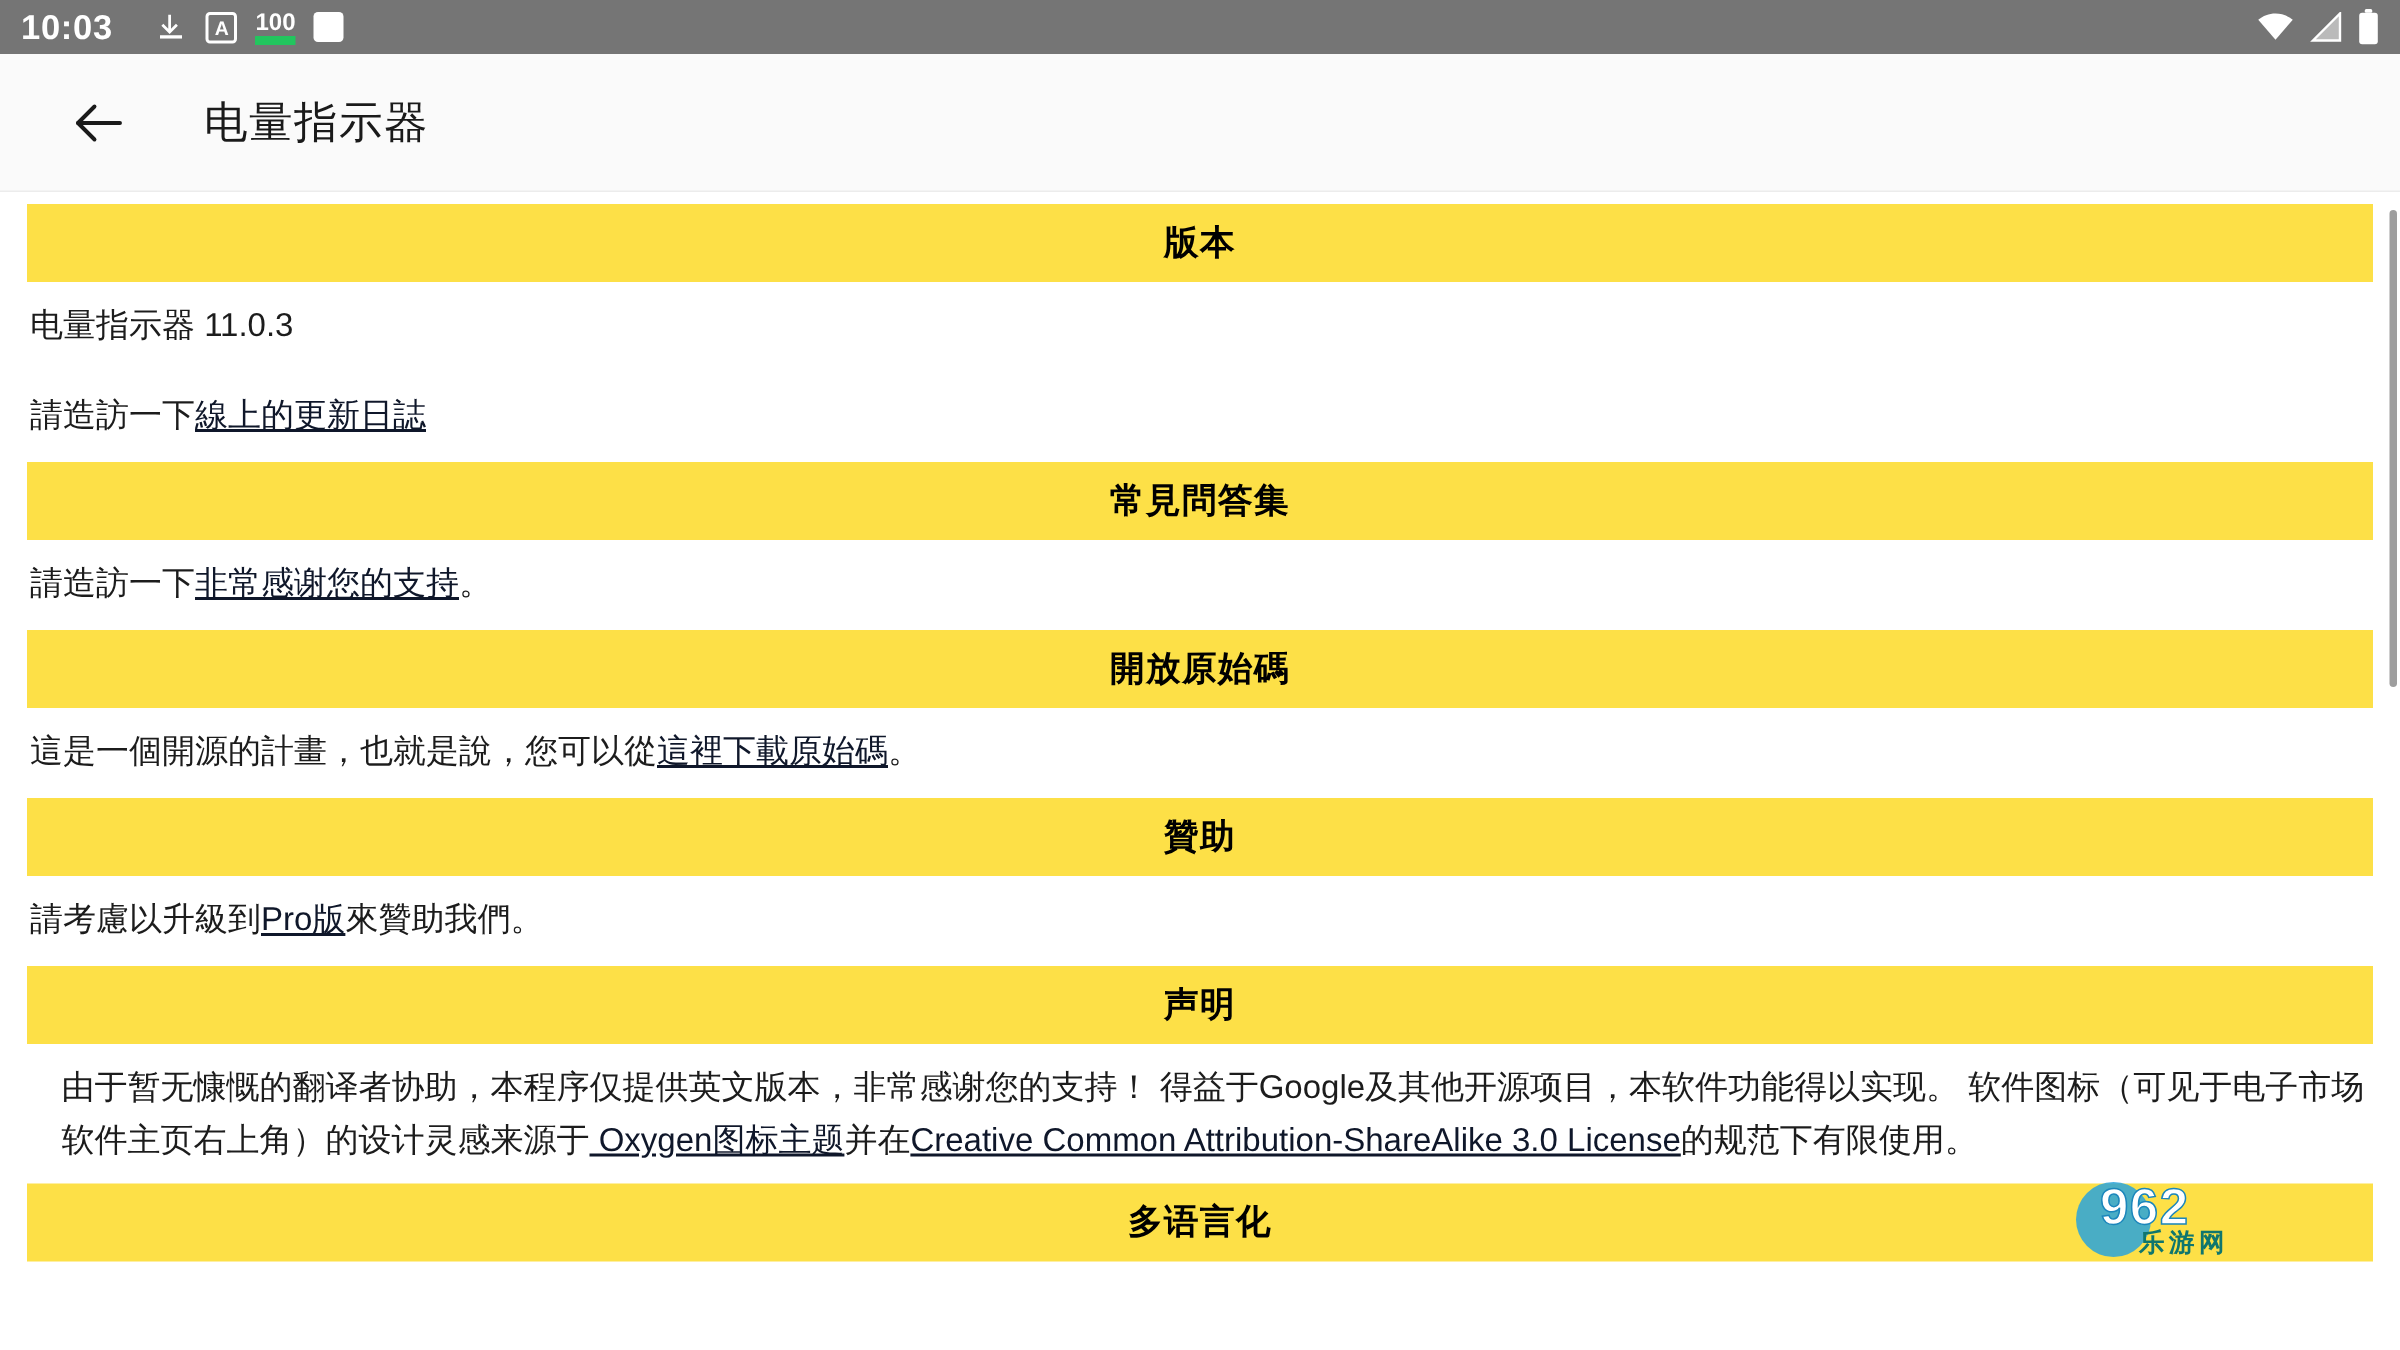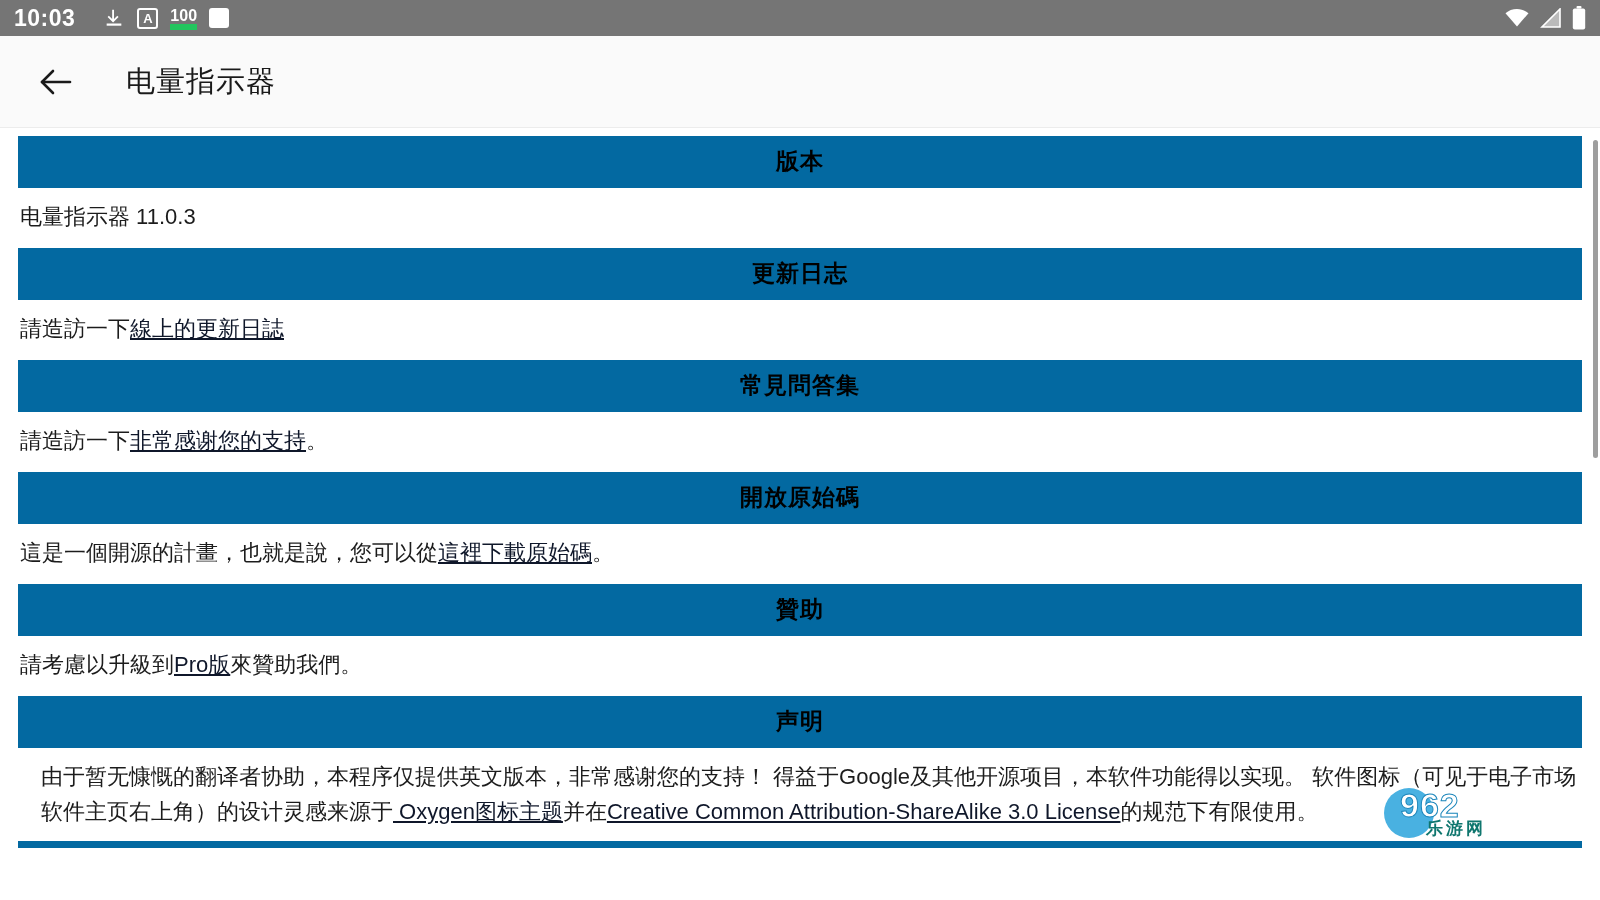--- a/index.html
+++ b/index.html
@@ -75,21 +75,21 @@
     background: #ffffff;
     border-radius: 3px;
   }
 
   
   .appbar {
     height: 92px;
     background: #fafafa;
     display: flex;
     align-items: center;
-    padding-left: 34px;
+    padding-left: 44px;
     box-sizing: border-box;
     border-bottom: 1px solid #ececec;
   }
   .back-arrow {
     width: 44px;
     height: 44px;
     display: flex;
     align-items: center;
     justify-content: center;
     cursor: pointer;
@@ -105,21 +105,21 @@
   .content {
     position: relative;
     height: 772px;
     overflow: hidden;
     background: #ffffff;
     padding-top: 8px;
     box-sizing: border-box;
   }
 
   .section-header {
-    background: #0369a1;
+    background: #fde047;
     color: #000000;
     font-size: 23px;
     font-weight: bold;
     text-align: center;
     padding: 10px 0 11px 0;
     margin: 0 18px;
     letter-spacing: 1px;
   }
 
   .body-text {
@@ -253,21 +253,20 @@
     <div class="appbar-title">电量指示器</div>
   </div>
 
   <div class="content">
 
     <div class="section-header">版本</div>
     <div class="body-text">
       <span>电量指示器 11.0.3</span>
     </div>
 
-    <div class="section-header">更新日志</div>
     <div class="body-text">
       <span>請造訪一下</span><a class="link">線上的更新日誌</a>
     </div>
 
     <div class="section-header">常見問答集</div>
     <div class="body-text">
       <span>請造訪一下</span><a class="link">非常感谢您的支持</a><span>。</span>
     </div>
 
     <div class="section-header">開放原始碼</div>

